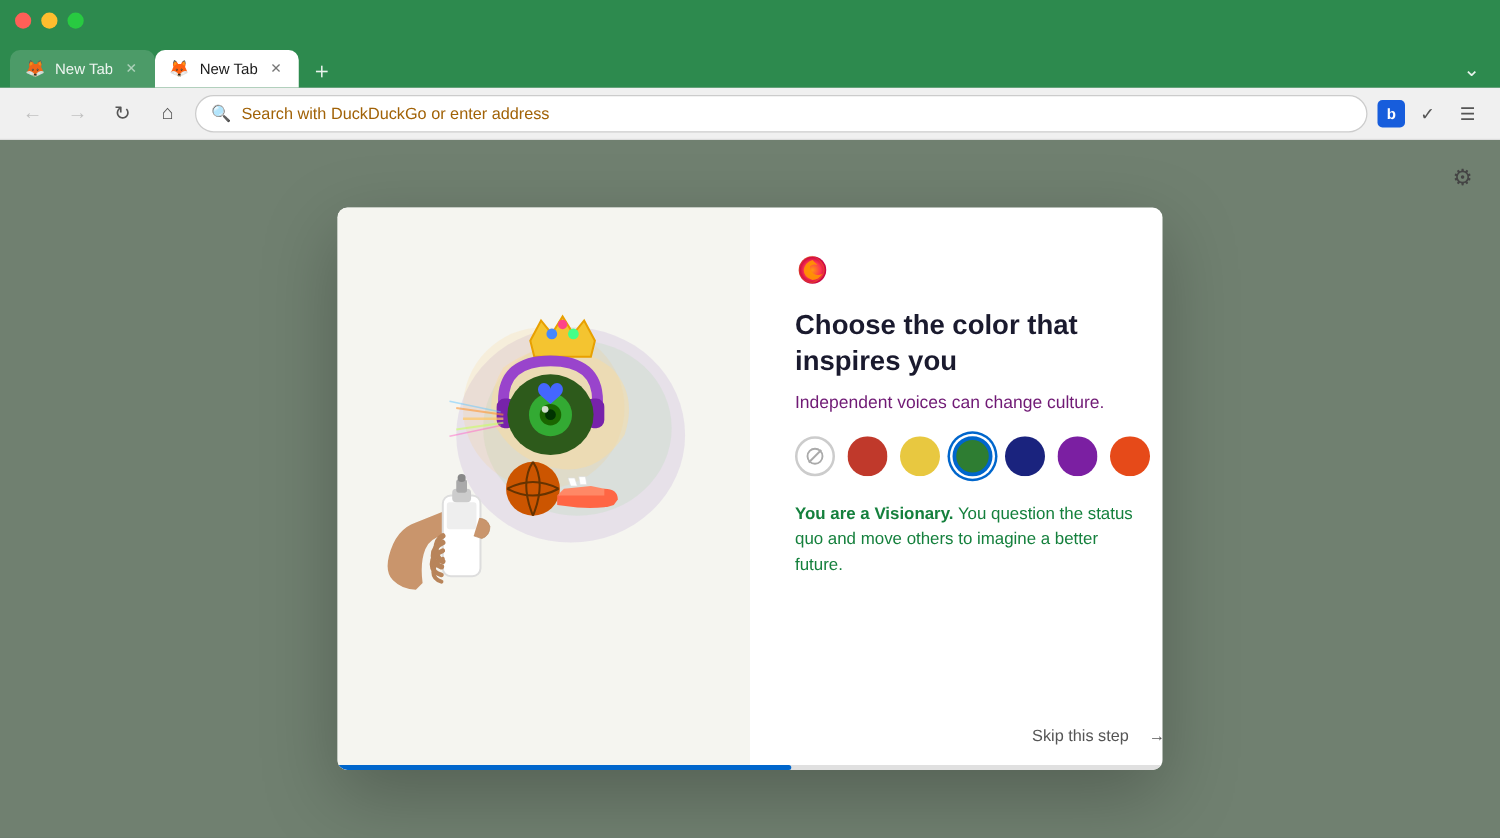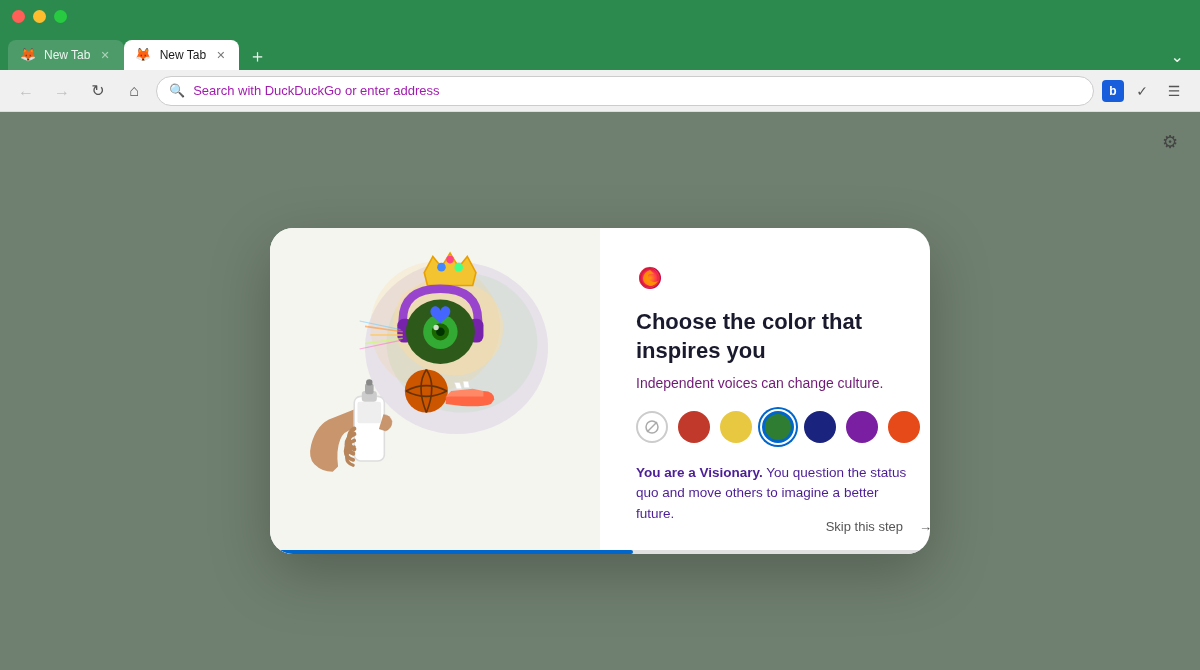--- a/index.html
+++ b/index.html
@@ -158,21 +158,21 @@
       font-size: 13px;
       color: #555;
     }
 
     .address-bar-icon {
       color: #888;
       font-size: 13px;
     }
 
     .address-text {
-      color: #a21caf;
+      color: #a16207;
       font-size: 13px;
     }
 
     .toolbar-right {
       display: flex;
       align-items: center;
       gap: 4px;
     }
 
     .toolbar-icon-btn {
@@ -223,23 +223,23 @@
       align-items: center;
       justify-content: center;
       cursor: pointer;
       color: #444;
       font-size: 18px;
     }
 
     
     .dialog-card {
       width: 660px;
-      height: 326px;
+      height: 450px;
       background: white;
-      border-radius: 23px;
+      border-radius: 8px;
       box-shadow: 0 20px 60px rgba(0,0,0,0.25);
       display: flex;
       overflow: hidden;
       position: relative;
     }
 
     
     .dialog-left {
       width: 330px;
       background: #f5f5f0;
@@ -312,21 +312,21 @@
       box-shadow: 0 0 0 2px white, 0 0 0 4px #0066cc;
     }
 
     .color-swatch.none {
       background: white;
       border: 2px solid #ccc;
     }
 
     .personality-text {
       font-size: 13.5px;
-      color: #4c1d95;
+      color: #15803d;
       line-height: 1.5;
       margin-bottom: 24px;
     }
 
     .personality-text strong {
       font-weight: 700;
     }
 
     .set-continue-btn {
       display: inline-flex;

